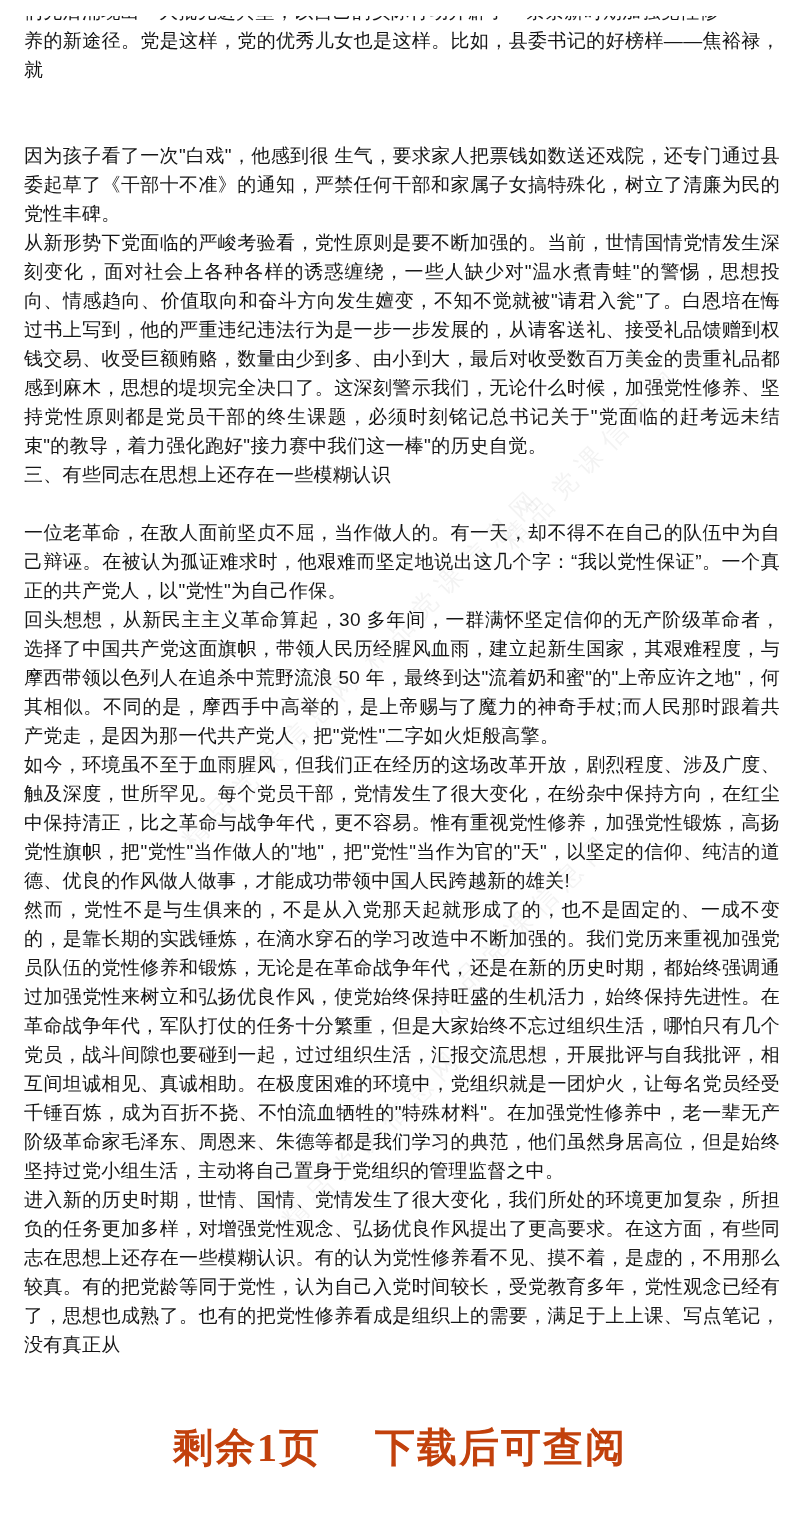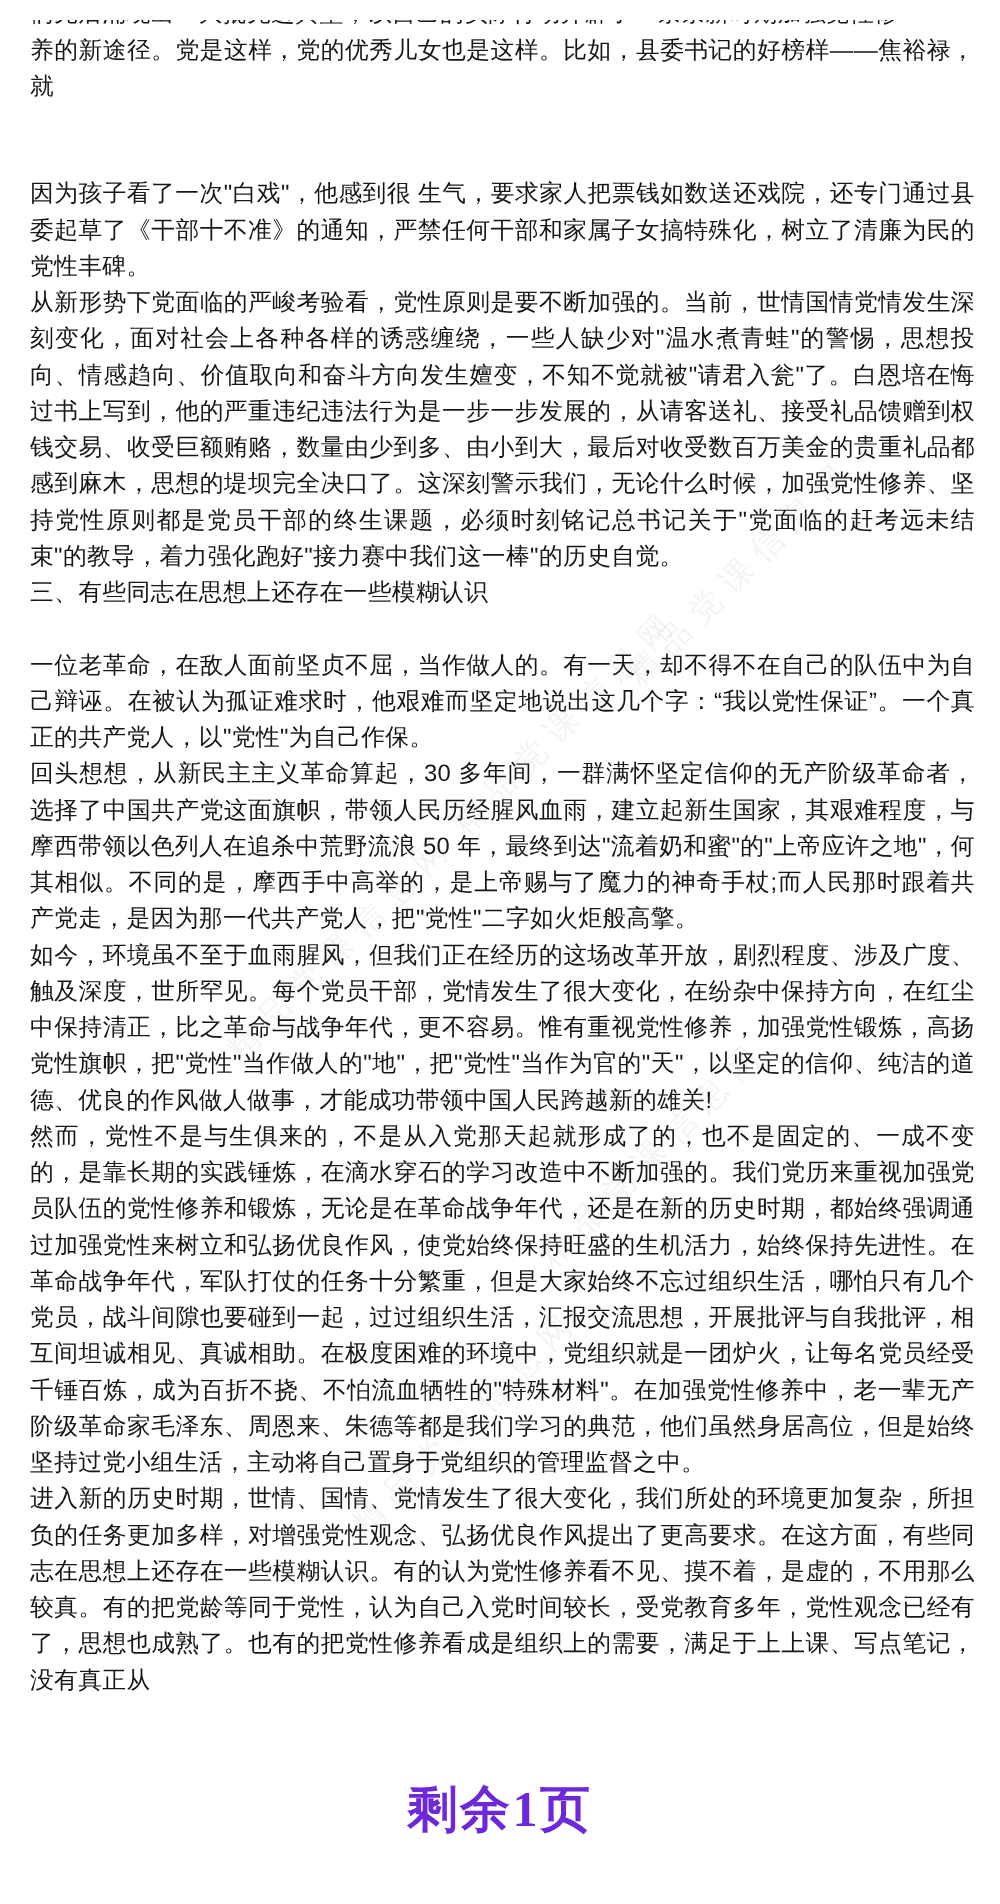--- a/index.html
+++ b/index.html
@@ -46,21 +46,21 @@
     left: 0;
     width: 100%;
     display: flex;
     justify-content: center;
     align-items: baseline;
     gap: 54px;
     font-family: "Liberation Serif", "DejaVu Serif", serif;
     font-weight: 700;
     font-size: 40px;
     letter-spacing: 2px;
-    color: #6d28d9;
+    color: #c2410c;
   }
   .wm-layer {
     position: absolute;
     z-index: 0;
     inset: 0;
     pointer-events: none;
   }
   .wm {
     position: absolute;
     font-size: 26px;
@@ -101,15 +101,16 @@
     <div class="gap-sm"></div>
     <p>一位老革命，在敌人面前坚贞不屈，当作做人的。有一天，却不得不在自己的队伍中为自己辩诬。在被认为孤证难求时，他艰难而坚定地说出这几个字：“我以党性保证”。一个真正的共产党人，以"党性"为自己作保。</p>
     <p>回头想想，从新民主主义革命算起，30 多年间，一群满怀坚定信仰的无产阶级革命者，选择了中国共产党这面旗帜，带领人民历经腥风血雨，建立起新生国家，其艰难程度，与摩西带领以色列人在追杀中荒野流浪 50 年，最终到达"流着奶和蜜"的"上帝应许之地"，何其相似。不同的是，摩西手中高举的，是上帝赐与了魔力的神奇手杖;而人民那时跟着共产党走，是因为那一代共产党人，把"党性"二字如火炬般高擎。</p>
     <p>如今，环境虽不至于血雨腥风，但我们正在经历的这场改革开放，剧烈程度、涉及广度、触及深度，世所罕见。每个党员干部，党情发生了很大变化，在纷杂中保持方向，在红尘中保持清正，比之革命与战争年代，更不容易。惟有重视党性修养，加强党性锻炼，高扬党性旗帜，把"党性"当作做人的"地"，把"党性"当作为官的"天"，以坚定的信仰、纯洁的道德、优良的作风做人做事，才能成功带领中国人民跨越新的雄关!</p>
     <p>然而，党性不是与生俱来的，不是从入党那天起就形成了的，也不是固定的、一成不变的，是靠长期的实践锤炼，在滴水穿石的学习改造中不断加强的。我们党历来重视加强党员队伍的党性修养和锻炼，无论是在革命战争年代，还是在新的历史时期，都始终强调通过加强党性来树立和弘扬优良作风，使党始终保持旺盛的生机活力，始终保持先进性。在革命战争年代，军队打仗的任务十分繁重，但是大家始终不忘过组织生活，哪怕只有几个党员，战斗间隙也要碰到一起，过过组织生活，汇报交流思想，开展批评与自我批评，相互间坦诚相见、真诚相助。在极度困难的环境中，党组织就是一团炉火，让每名党员经受千锤百炼，成为百折不挠、不怕流血牺牲的"特殊材料"。在加强党性修养中，老一辈无产阶级革命家毛泽东、周恩来、朱德等都是我们学习的典范，他们虽然身居高位，但是始终坚持过党小组生活，主动将自己置身于党组织的管理监督之中。</p>
     <p>进入新的历史时期，世情、国情、党情发生了很大变化，我们所处的环境更加复杂，所担负的任务更加多样，对增强党性观念、弘扬优良作风提出了更高要求。在这方面，有些同志在思想上还存在一些模糊认识。有的认为党性修养看不见、摸不着，是虚的，不用那么较真。有的把党龄等同于党性，认为自己入党时间较长，受党教育多年，党性观念已经有了，思想也成熟了。也有的把党性修养看成是组织上的需要，满足于上上课、写点笔记，没有真正从</p>
   </div>
 
   <div class="footer">
     <span>剩余1页</span>
+    <span>下载后可查阅</span>
   </div>
 
 </div>
 
 </body></html>

